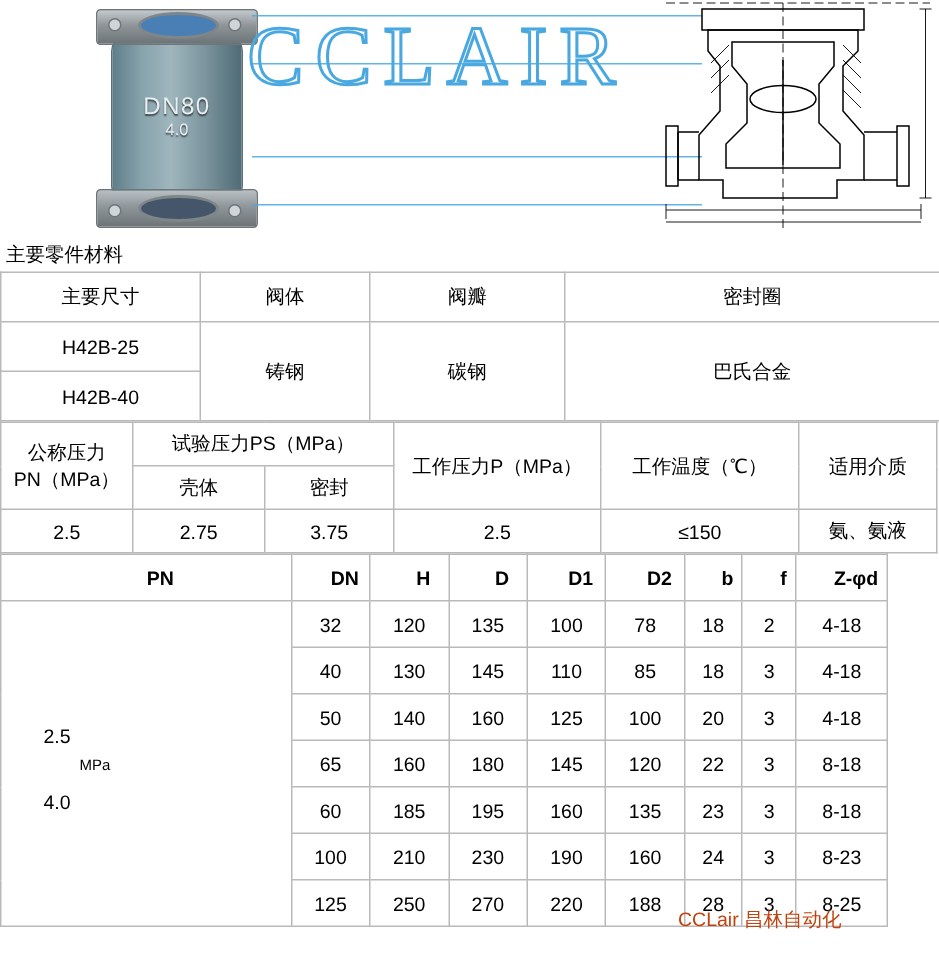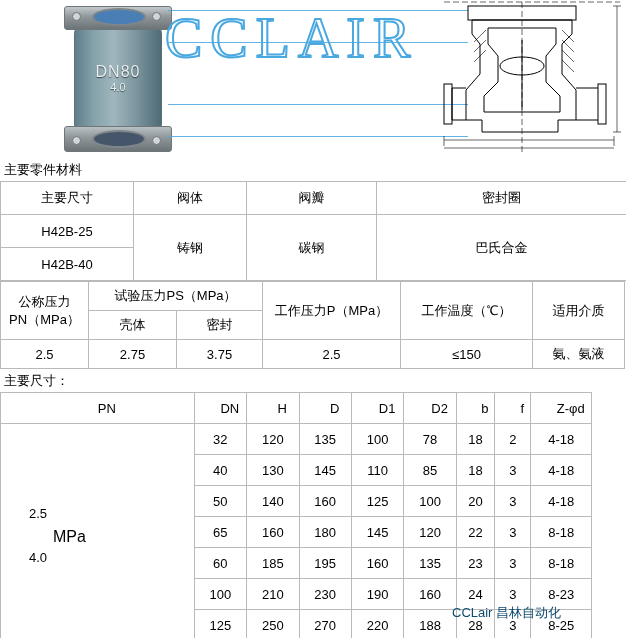--- a/index.html
+++ b/index.html
@@ -151,41 +151,41 @@
     font-size: 13px;
     font-weight: normal;
     padding: 3px 2px;
     height: 22px;
     background: transparent;
     position: relative;
   }
   .tbl-mat td { height: 26px; }
   .tbl-perf td { height: 22px; }
   .tbl-dim td { height: 24px; }
-  .tbl-dim .hdr td { font-weight: normal; padding-left: 21px; }
+  .tbl-dim .hdr td { font-weight: bold; padding-left: 21px; }
 
   
   .wm-big {
     position: absolute;
     left: 8px;
     top: 498px;
     font-size: 60px;
     font-weight: bold;
     color: rgba(70,160,215,0.30);
     letter-spacing: 2px;
     font-family: "Liberation Serif", serif;
     pointer-events: none;
     white-space: nowrap;
   }
   .wm-foot {
     position: absolute;
     left: 452px;
     top: 604px;
     font-size: 13px;
-    color: #0c4a6e;
+    color: #c2410c;
     pointer-events: none;
     white-space: nowrap;
   }
 </style>
 </head>
 <body>
 
 <div class="page">
 
   <div class="top-area">
@@ -315,21 +315,20 @@
         <td>2.5</td>
         <td>2.75</td>
         <td>3.75</td>
         <td>2.5</td>
         <td>≤150</td>
         <td>氨、氨液</td>
       </tr>
     </tbody>
   </table>
 
-  <div class="section-title">主要尺寸：</div>
 
   <table class="tbl-dim">
     <colgroup>
       <col style="width:192px">
         <col style="width:52px">
         <col style="width:52px">
       <col style="width:52px">
         <col style="width:52px">
         <col style="width:52px">
       <col style="width:38px">
@@ -346,21 +345,21 @@
         <td>D2</td>
         <td>b</td>
         <td>f</td>
         <td>Z-φd</td>
       </tr>
 
       <tr>
         <td rowspan="9" style="vertical-align:middle; padding:0">
           <div style="position:relative;height:100%;min-height:200px;">
             <div style="position:absolute; left:28px; top:82px; font-size:13px;">2.5</div>
-            <div style="position:absolute; left:52px; top:104px; font-size:16px;">MPa</div>
+            <div style="position:absolute; left:52px; top:104px; font-size:10px;">MPa</div>
             <div style="position:absolute; left:28px; top:126px; font-size:13px;">4.0</div>
           </div>
         </td>
         <td>32</td>
         <td>120</td>
         <td>135</td>
         <td>100</td>
         <td>78</td>
         <td>18</td>
         <td>2</td>

